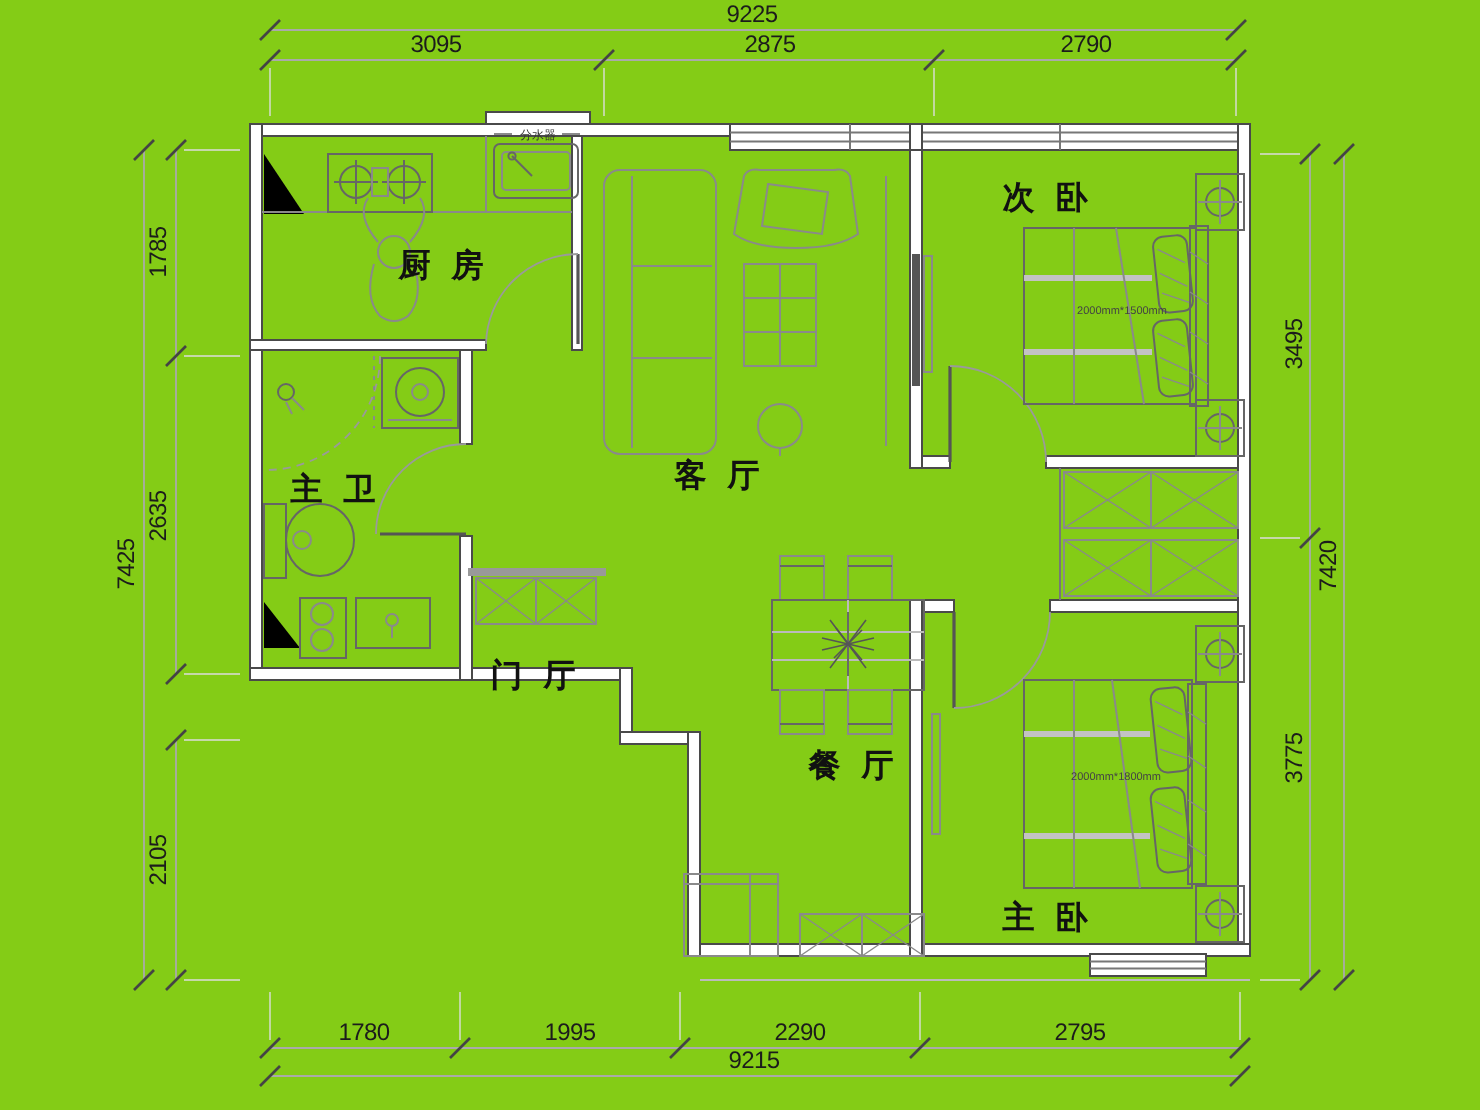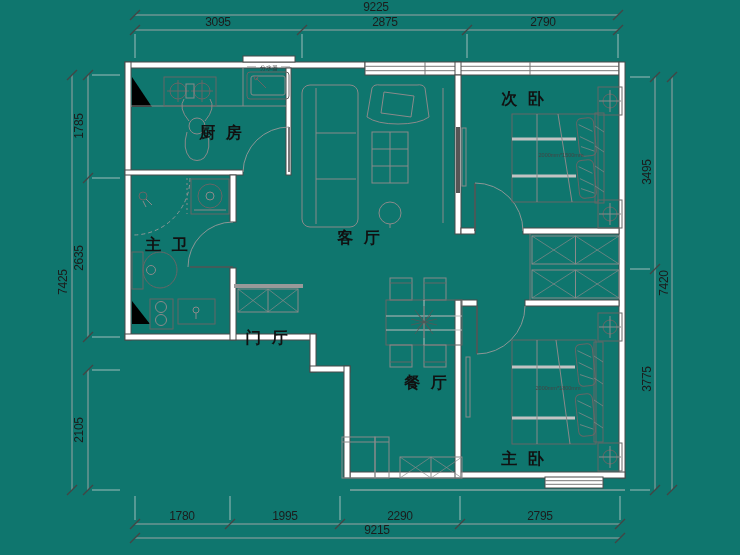--- a/index.html
+++ b/index.html
@@ -1,16 +1,16 @@
 <!DOCTYPE html>
 <html><head>
 <meta charset="utf-8">
 <style>
   html,body{margin:0;padding:0;background:#fff;}
-  .stage{position:relative;width:740px;height:555px;background:#0f766e;overflow:hidden;
+  .stage{position:relative;width:740px;height:555px;background:#84cc16;overflow:hidden;
          font-family:"Liberation Sans",sans-serif;}
   svg{display:block}
   .wall{fill:#ffffff;stroke:#4a4a4a;stroke-width:1;}
   .thinwall{stroke:#777;stroke-width:1;fill:none;}
   .furn{fill:none;stroke:#8a8a8a;stroke-width:1;}
   .furnD{fill:none;stroke:#666;stroke-width:1;}
   .lite{fill:none;stroke:#bbb;stroke-width:1;}
   .stripe{stroke:#c3c3c3;stroke-width:3;}
   .door{fill:none;stroke:#9a9a9a;stroke-width:0.9;}
   .panel{stroke:#555;stroke-width:1.6;}

